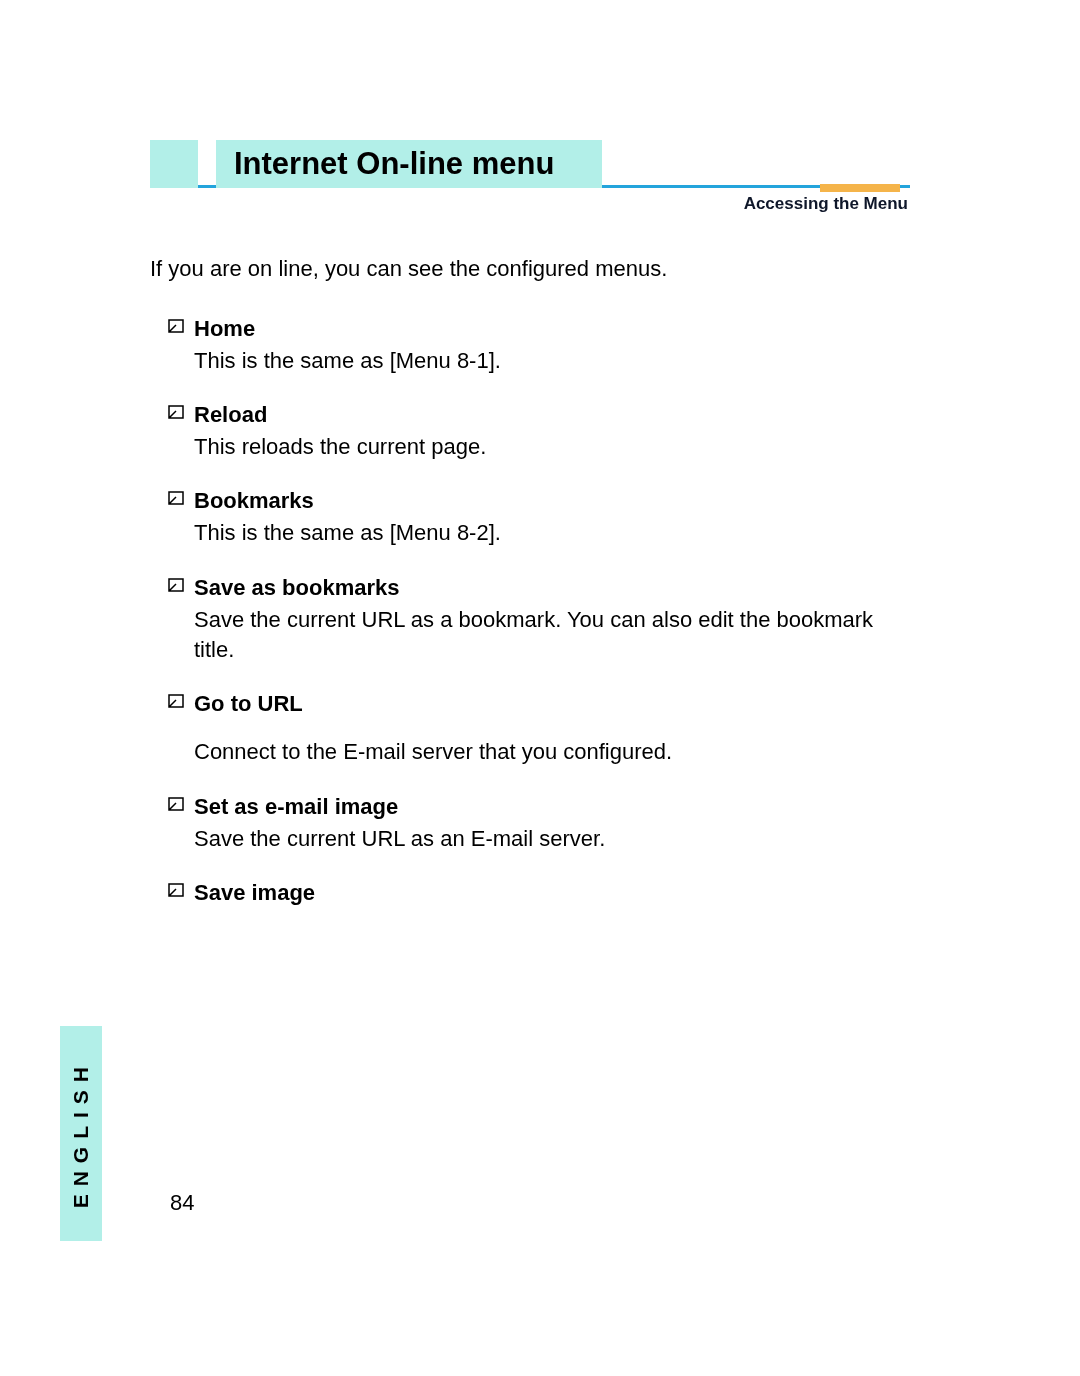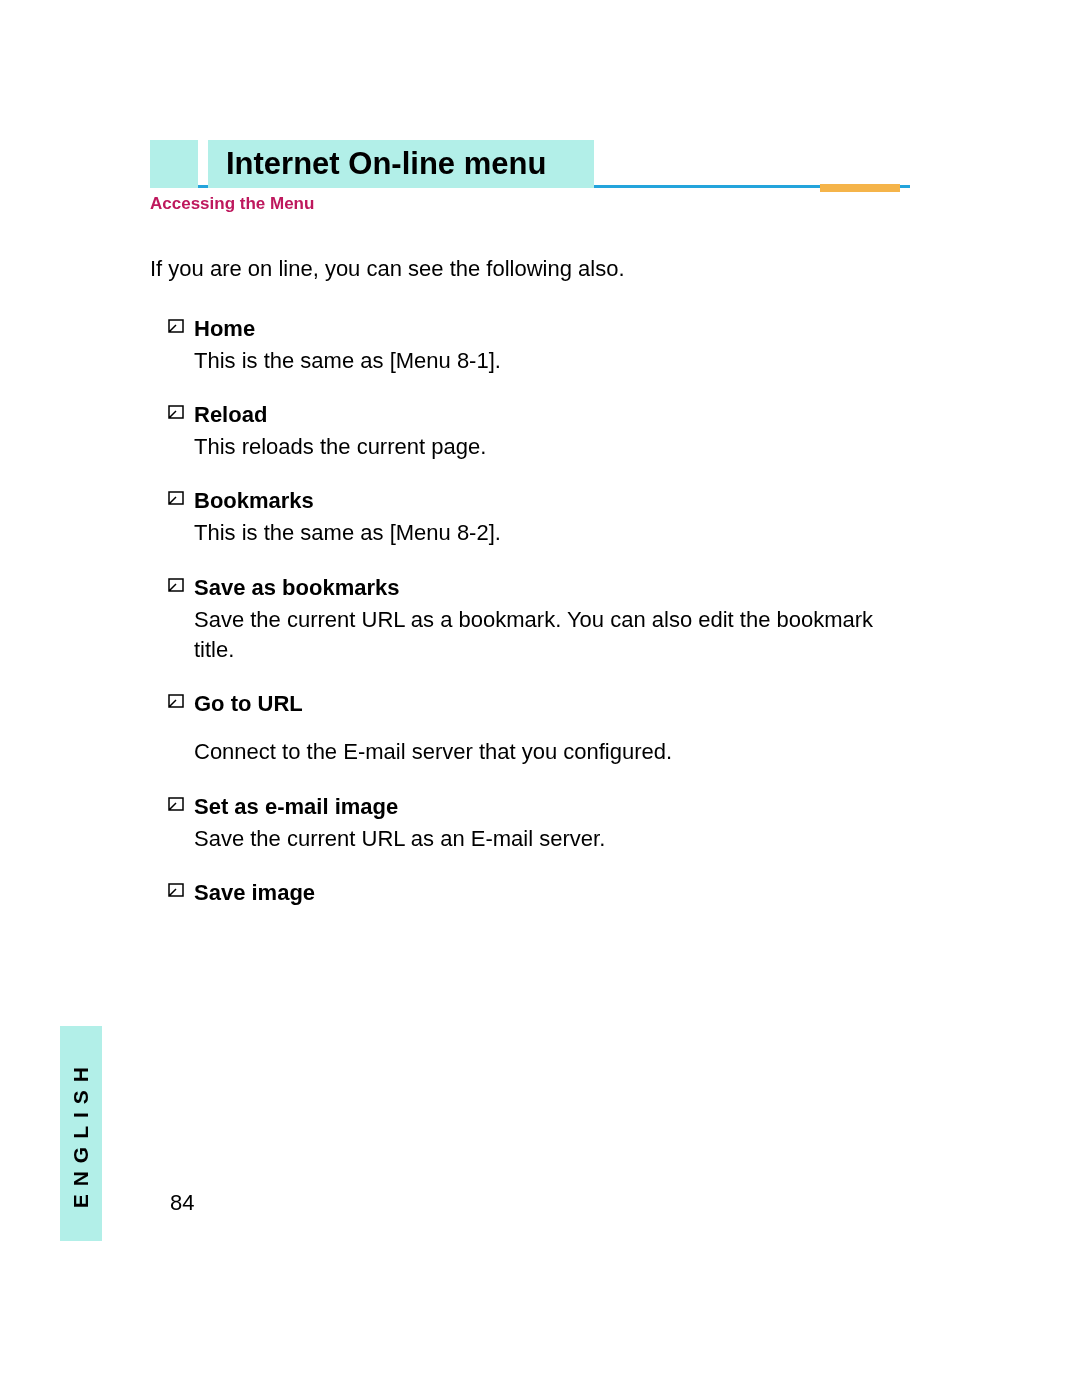--- a/index.html
+++ b/index.html
@@ -35,41 +35,41 @@
     height: 48px;
     background: #b2efe8;
     flex-shrink: 0;
   }
   .title-text-wrap {
     background: #b2efe8;
     display: flex;
     align-items: center;
     padding: 0 48px 0 18px;
     height: 48px;
-    margin-left: 10px;
+    margin-left: 18px;
   }
   .title-text {
     font-size: 31px;
     font-weight: bold;
     color: #000;
     white-space: nowrap;
   }
   .accent-bar {
     position: absolute;
     right: 50px;
     top: 44px;
     width: 80px;
     height: 8px;
     background: #f5b44a;
   }
   .subtitle {
-    text-align: left;
+    text-align: right;
     font-size: 17px;
     font-weight: bold;
-    color: #be185d;
+    color: #0f172a;
     width: 760px;
     margin-top: 6px;
     padding-right: 2px;
   }
   .intro {
     font-size: 22px;
     margin: 40px 0 26px 0;
     line-height: 1.35;
   }
   .item {
@@ -135,21 +135,21 @@
     <div class="title-bar">
       <div class="title-square"></div>
       <div class="title-text-wrap">
         <span class="title-text">Internet On-line menu</span>
       </div>
     </div>
     <div class="accent-bar"></div>
     <div class="subtitle">Accessing the Menu</div>
   </div>
 
-  <div class="intro">If you are on line, you can see the following also.</div>
+  <div class="intro">If you are on line, you can see the configured menus.</div>
 
   <div class="item">
     <div class="item-head">
       <span class="bullet-icon">
         <svg viewBox="0 0 16 14" width="16" height="14">
             <path d="M1 1 H15 V13 H1 Z M1 13 L8 6" fill="none" stroke="#000" stroke-width="1.5"></path>
           </svg>
       </span>
       <span class="item-label">Home</span>
     </div>

